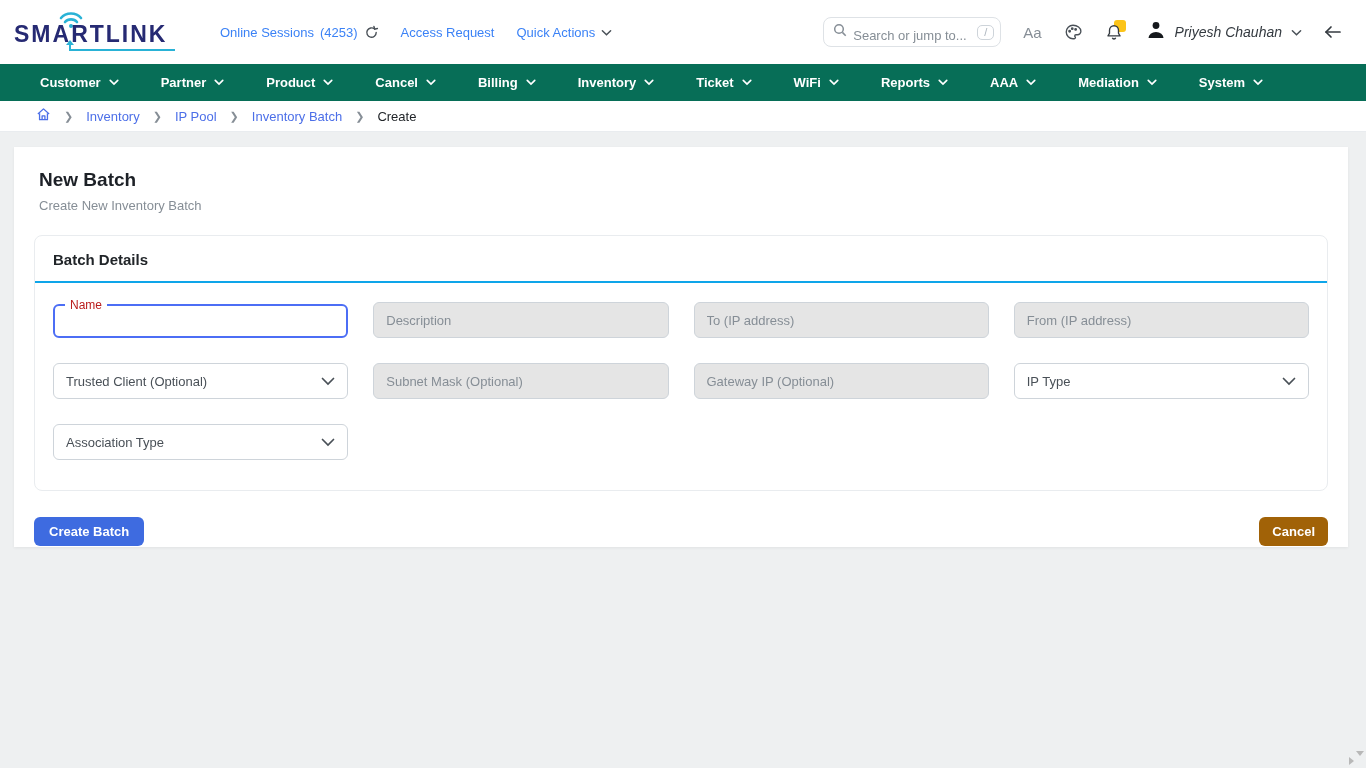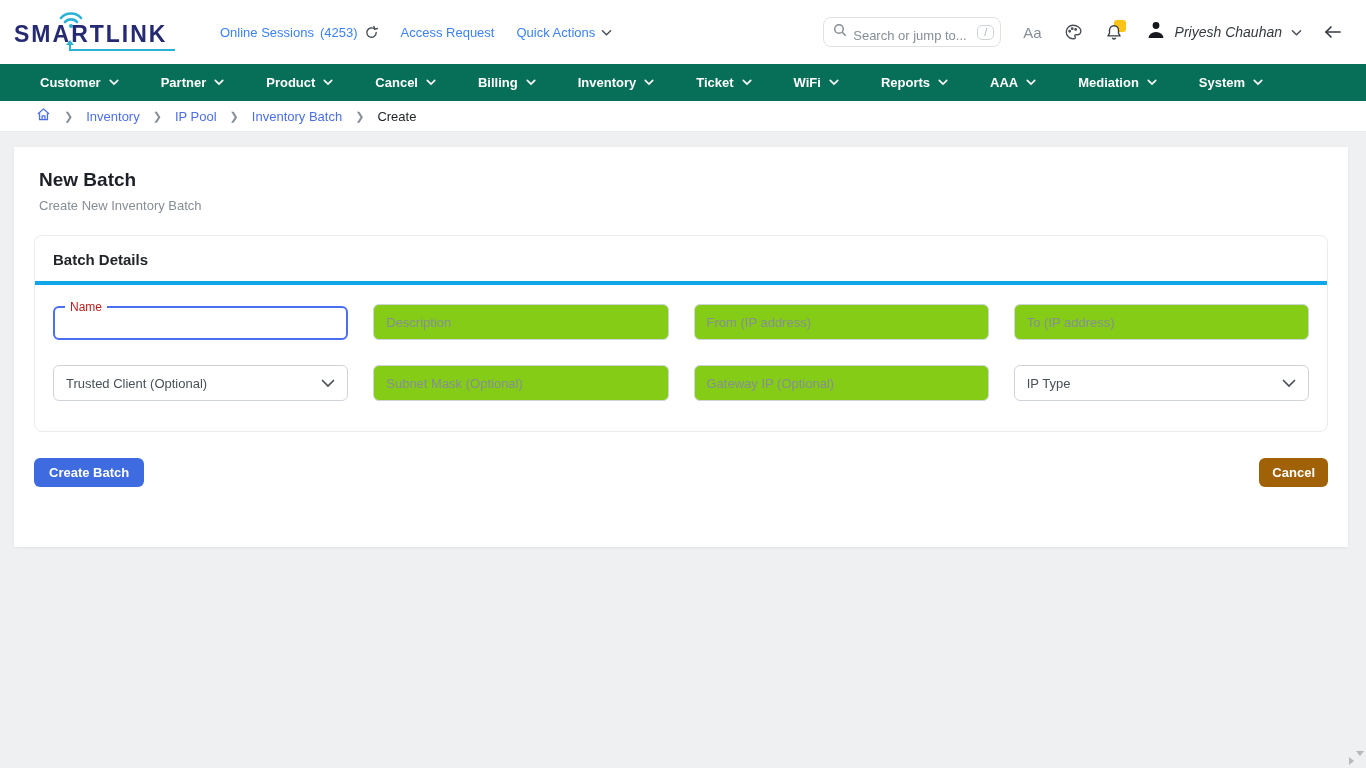--- a/index.html
+++ b/index.html
@@ -39,24 +39,24 @@
   .crumb-link { color:#4c6fe8; cursor:pointer; }
   .crumb-sep { color:#868e96; font-size:11px; margin-top:1px; }
   .crumb-current { color:#212529; }
 
   
   .page-card { margin:15px 18px 0 14px; background:#fff; border-radius:0; box-shadow:0 1px 3px rgba(0,0,0,.06); padding:22px 20px 21px 20px; height:400px; }
   .page-title { font-size:19px; font-weight:700; color:#1d2127; margin-left:5px; }
   .page-subtitle { font-size:13px; color:#868e96; margin:7px 0 0 5px; }
 
   .section-card { margin-top:22px; border:1px solid #e9ecef; border-radius:8px; }
-  .section-head { padding:15px 18px 13px; font-size:15px; font-weight:700; color:#212529; border-bottom:4px solid #0ea5e9; }
+  .section-head { padding:15px 18px 13px; font-size:15px; font-weight:700; color:#212529; border-bottom:2px solid #0ea5e9; }
   .section-body { padding:19px 18px 30px; display:grid; grid-template-columns:repeat(4,1fr); column-gap:25px; row-gap:25px; }
 
-  .text-input { height:36px; width:100%; border:1px solid #ced4da; border-radius:6px; padding:0 12px; font-size:13px; font-family:"Liberation Sans",sans-serif; color:#495057; background:#84cc16; outline:none; }
+  .text-input { height:36px; width:100%; border:1px solid #ced4da; border-radius:6px; padding:0 12px; font-size:13px; font-family:"Liberation Sans",sans-serif; color:#495057; background:#e5e5e5; outline:none; }
   .text-input::placeholder { color:#868e96; opacity:1; }
 
   .combo { height:36px; border:1px solid #ced4da; border-radius:6px; display:flex; align-items:center; padding:0 12px; cursor:pointer; background:#fff;gap:40px; }
   .combo-label { font-size:13px; color:#495057; flex:1; white-space:nowrap; }
 
   .name-fieldset { border:2px solid #4c6ef5; border-radius:6px; height:40px; margin-top:-4px; padding:0 6px 2px; }
   .name-fieldset legend { font-size:12px; color:#b91c1c; padding:0 5px; margin-left:4px; }
   .name-input { border:none; outline:none; width:100%; height:18px; font-size:13px; font-family:"Liberation Sans",sans-serif; background:transparent; }
 
   .footer-actions { display:flex; justify-content:space-between; gap:19px; margin-top:26px; }
@@ -264,42 +264,48 @@
     <div class="section-head">Batch Details</div>
     <div class="section-body">
 
       <fieldset class="name-fieldset">
         <legend>Name</legend>
         <input class="name-input" type="text" autofocus="" value="" style="">
       </fieldset>
 
       <input class="text-input" type="text" placeholder="Description" style="">
 
+      <input class="text-input" type="text" placeholder="To (IP address)" style="">
+
       <input class="text-input" type="text" placeholder="From (IP address)" style="">
-
-      <input class="text-input" type="text" placeholder="To (IP address)" style="">
 
       <div class="combo">
         <span class="combo-label">Trusted Client (Optional)</span>
         <span><svg width="14" height="9" viewBox="0 0 14 9" fill="none" stroke="#495057" stroke-width="1.7" stroke-linecap="round">
               <path d="M1.5 1.5 L7 7 L12.5 1.5"></path>
             </svg></span>
       </div>
 
       <input class="text-input" type="text" placeholder="Subnet Mask (Optional)" style="">
 
       <input class="text-input" type="text" placeholder="Gateway IP (Optional)" style="">
 
       <div class="combo">
         <span class="combo-label">IP Type</span>
         <span><svg width="14" height="9" viewBox="0 0 14 9" fill="none" stroke="#495057" stroke-width="1.7" stroke-linecap="round">
               <path d="M1.5 1.5 L7 7 L12.5 1.5"></path>
             </svg></span>
       </div>
 
+      <div class="combo">
+        <span class="combo-label">Association Type</span>
+        <span><svg width="14" height="9" viewBox="0 0 14 9" fill="none" stroke="#495057" stroke-width="1.7" stroke-linecap="round">
+              <path d="M1.5 1.5 L7 7 L12.5 1.5"></path>
+            </svg></span>
+      </div>
 
     </div>
   </section>
 
   <div class="footer-actions">
     <button class="btn btn-primary">Create Batch</button>
     <button class="btn btn-cancel">Cancel</button>
   </div>
 </main>
 

